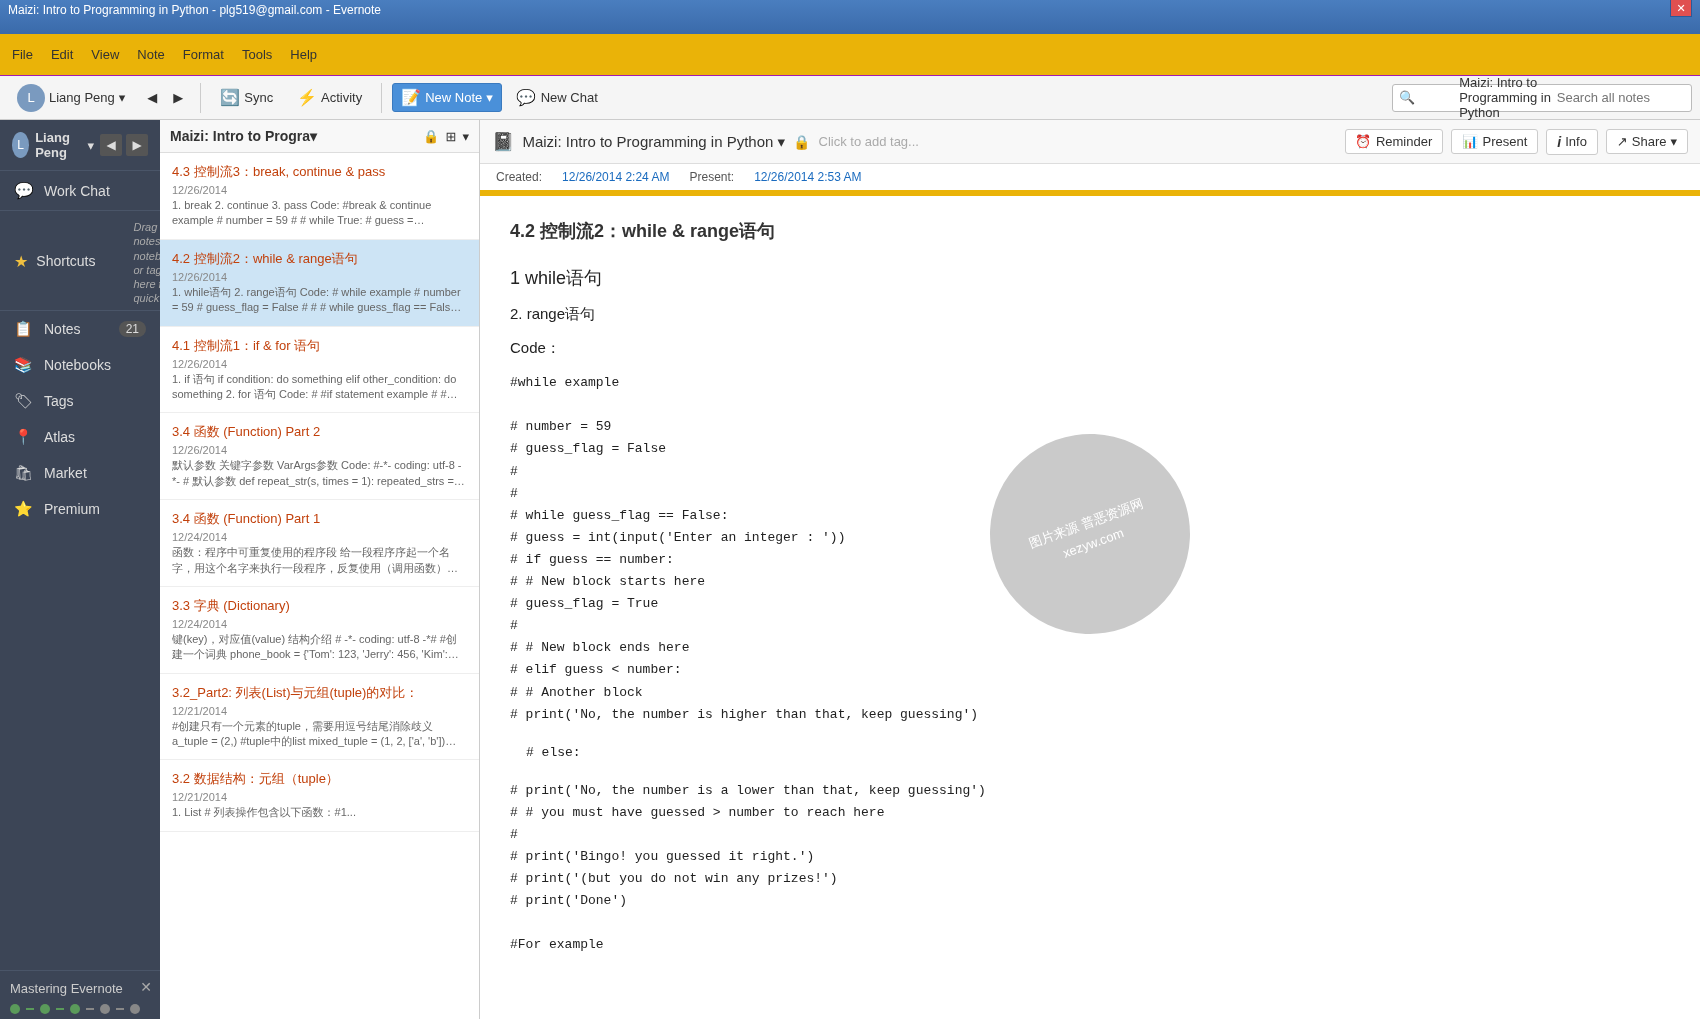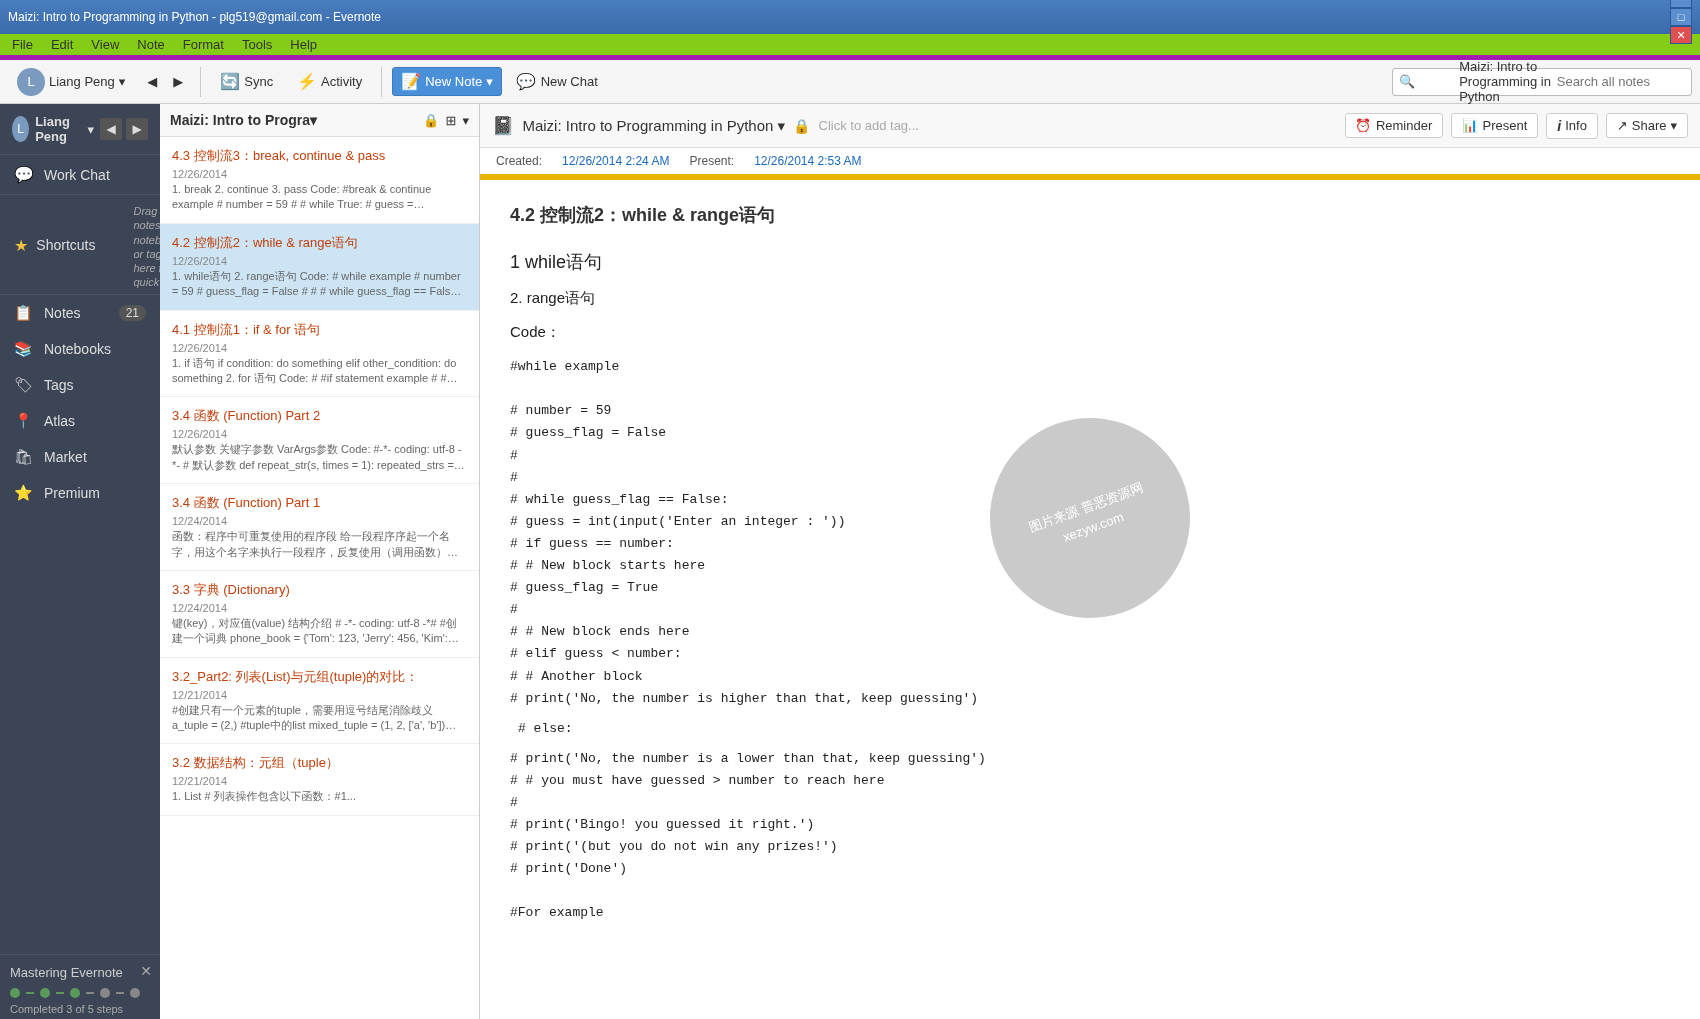--- a/index.html
+++ b/index.html
@@ -4,41 +4,41 @@
   <style>
     * { margin: 0; padding: 0; box-sizing: border-box; }
     body { font-family: 'Segoe UI', Arial, sans-serif; font-size: 13px; background: #f0f0f0; width: 1700px; height: 1019px; overflow: hidden; color: #333; }
 
     
     #title-bar {
       background: linear-gradient(to bottom, #4a7ebf, #3a6aaa);
       color: white;
       height: 28px;
       display: flex;
-      align-items: center;
+      align-items: flex-end;
       justify-content: space-between;
       padding: 17px 8px;
       font-size: 12px;
     }
     .title-btn {
       width: 22px; height: 18px;
       background: #5a8ecf;
       border: 1px solid #2a5a9a;
       color: white;
       font-size: 11px;
       display: flex; align-items: center; justify-content: center;
       cursor: pointer;
     }
     .title-btn.close { background: #e05050; }
 
     
     #menu-bar {
-      background: #84cc16;
-      border-bottom: 5px solid #a21caf;
-      height: 26px;
+      background: #eab308;
+      border-bottom: 1px solid #a21caf;
+      height: 42px;
       display: flex;
       align-items: center;
       padding: 0 4px;
       gap: 2px;
     }
     .menu-item {
       padding: 3px 8px;
       font-size: 13px;
       cursor: pointer;
       border-radius: 2px;
@@ -470,21 +470,21 @@
           <p style="margin: 0px; min-height: 1.4em;"># while guess_flag == False:</p>
           <p style="margin: 0px; min-height: 1.4em;">#     guess = int(input('Enter an integer : '))</p>
           <p style="margin: 0px; min-height: 1.4em;">#     if guess == number:</p>
           <p style="margin: 0px; min-height: 1.4em;">#         # New block starts here</p>
           <p style="margin: 0px; min-height: 1.4em;">#         guess_flag = True</p>
           <p style="margin: 0px; min-height: 1.4em;">#</p>
           <p style="margin: 0px; min-height: 1.4em;">#         # New block ends here</p>
           <p style="margin: 0px; min-height: 1.4em;">#     elif guess &lt; number:</p>
           <p style="margin: 0px; min-height: 1.4em;">#         # Another block</p>
           <p style="margin: 0px; min-height: 1.4em;">#         print('No, the number is higher than that, keep guessing')</p>
-          <p style="margin: 8px; min-height: 1.4em;">#     else:</p>
+          <p style="margin: 16px; min-height: 1.4em;">#     else:</p>
           <p style="margin: 0px; min-height: 1.4em;">#         print('No, the number is a  lower than that, keep guessing')</p>
           <p style="margin: 0px; min-height: 1.4em;">#         # you must have guessed &gt; number to reach here</p>
           <p style="margin: 0px; min-height: 1.4em;">#</p>
           <p style="margin: 0px; min-height: 1.4em;"># print('Bingo! you guessed it right.')</p>
           <p style="margin: 0px; min-height: 1.4em;"># print('(but you do not win any prizes!')</p>
           <p style="margin: 0px; min-height: 1.4em;"># print('Done')</p>
           <p style="margin: 0px; min-height: 1.4em;">&nbsp;</p>
           <p style="margin: 0px; min-height: 1.4em;">#For example</p>
         </div>
       <div class="watermark">

